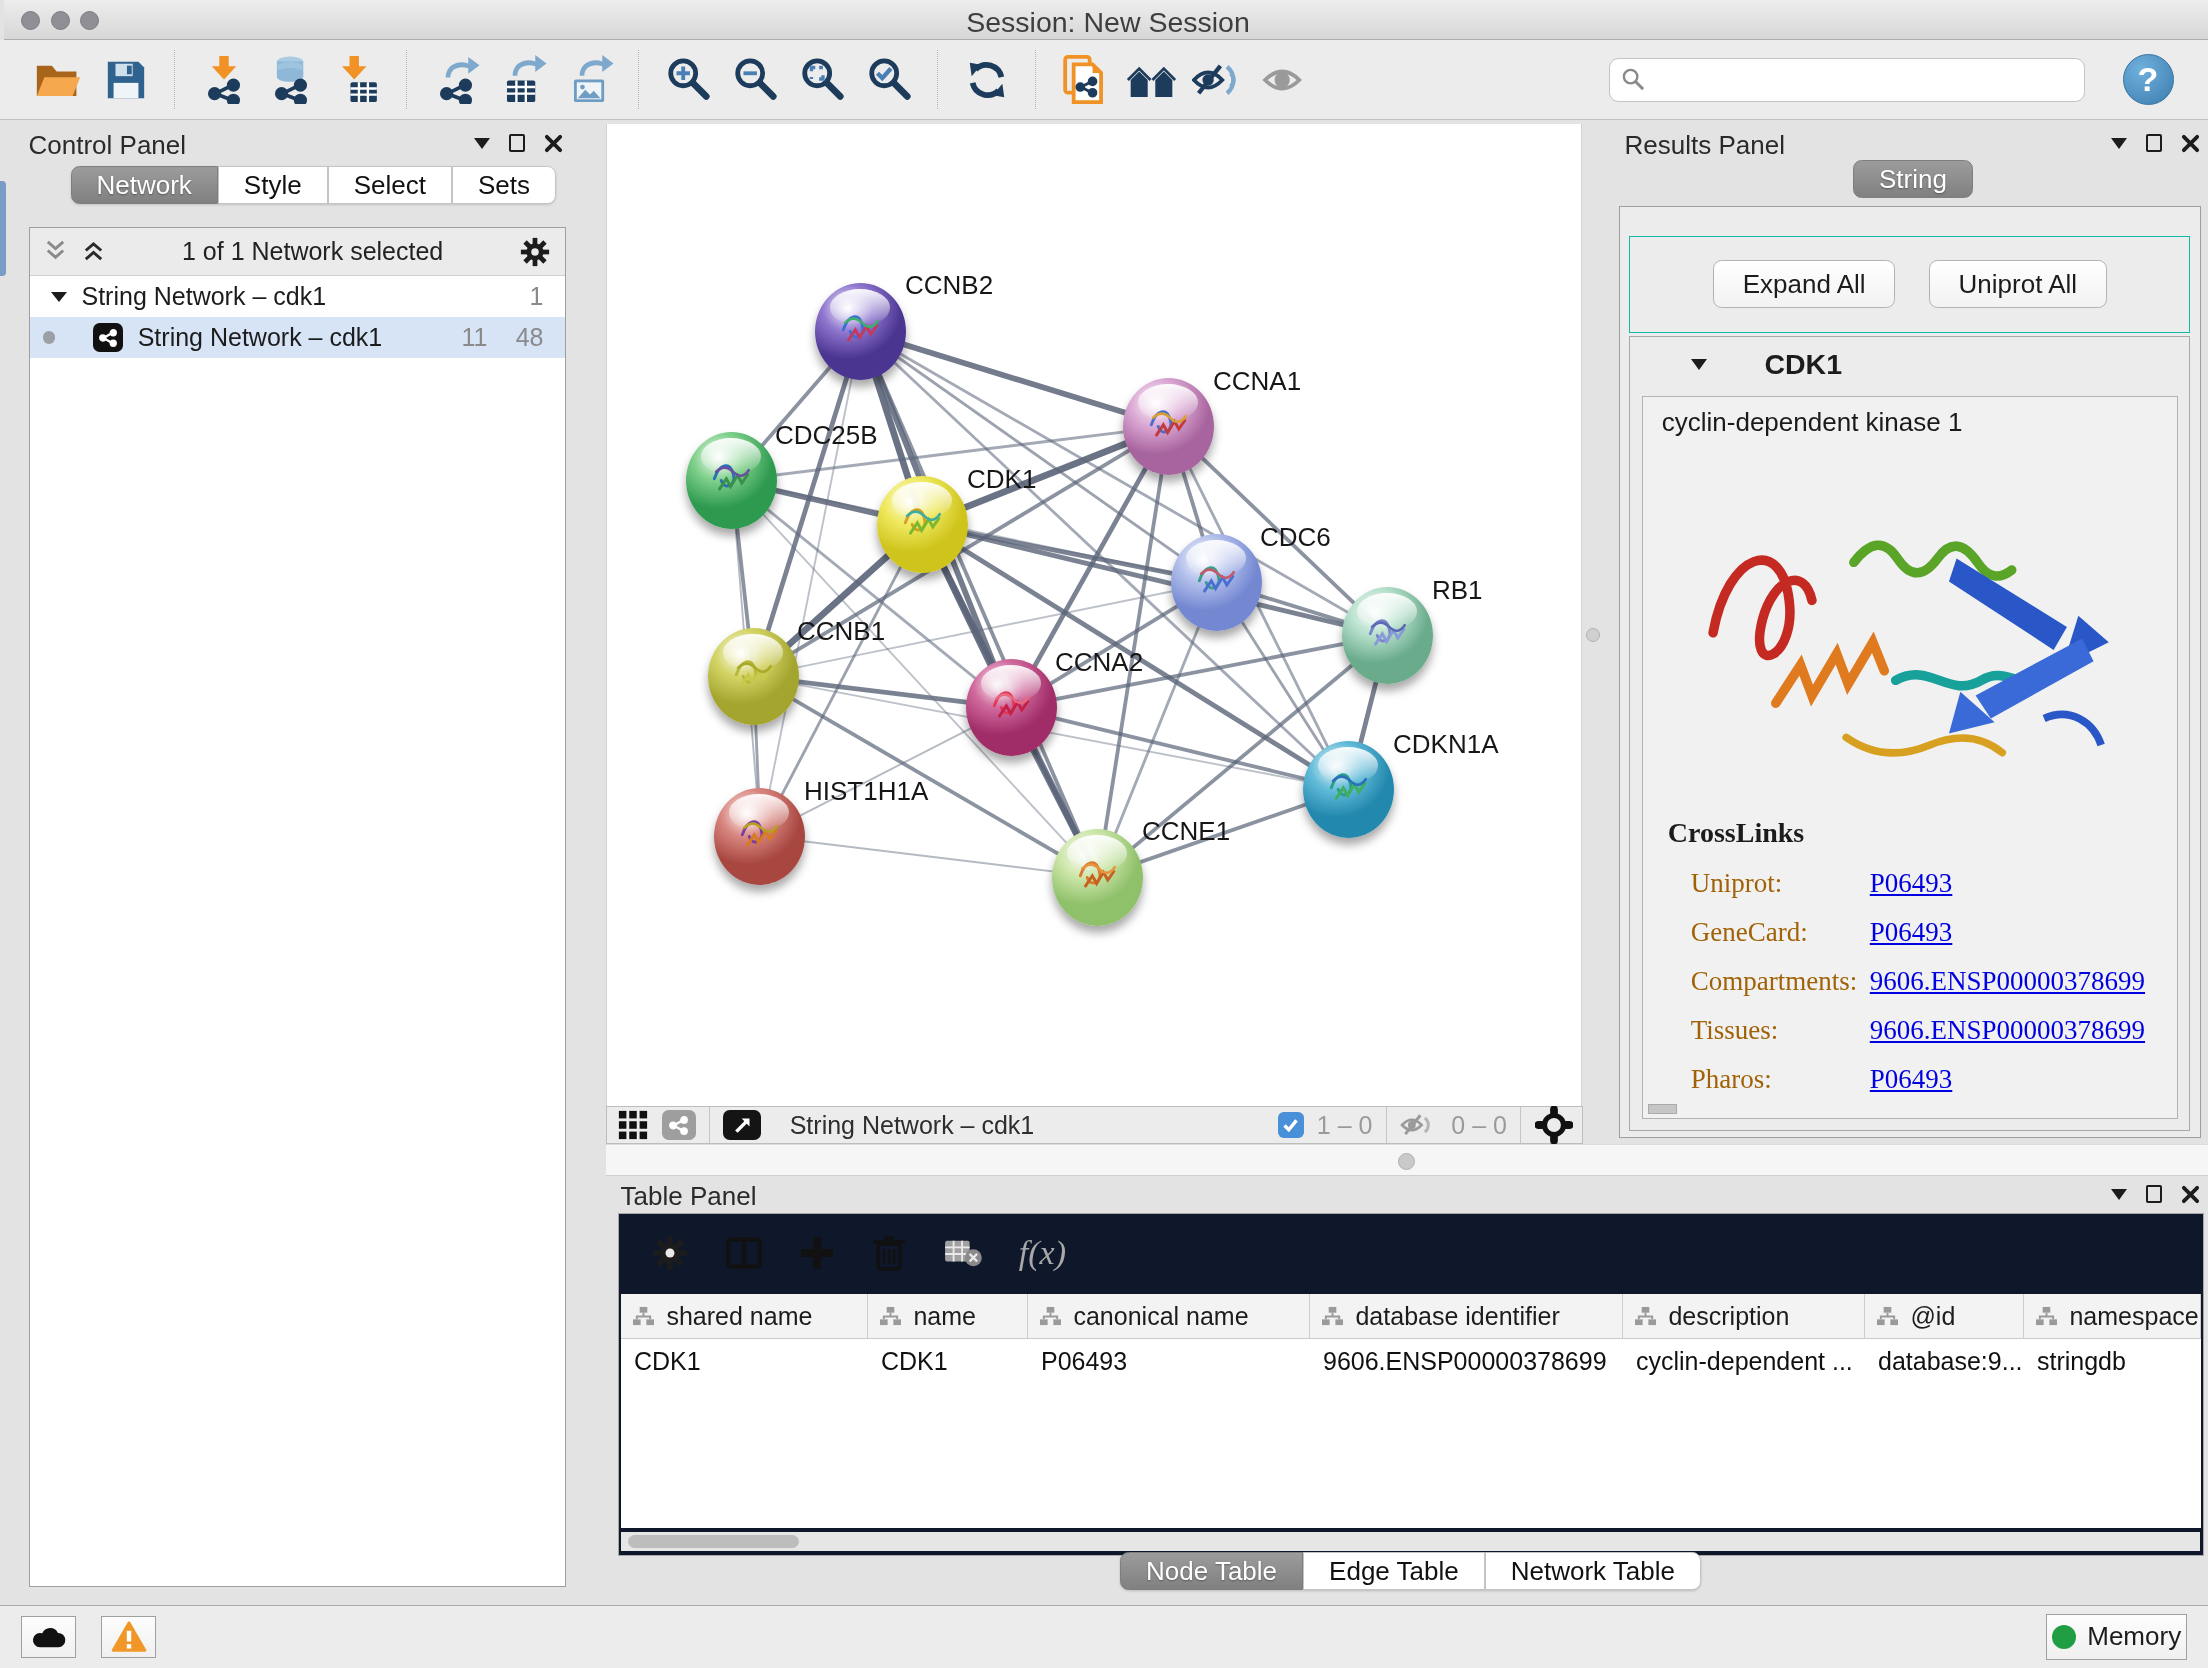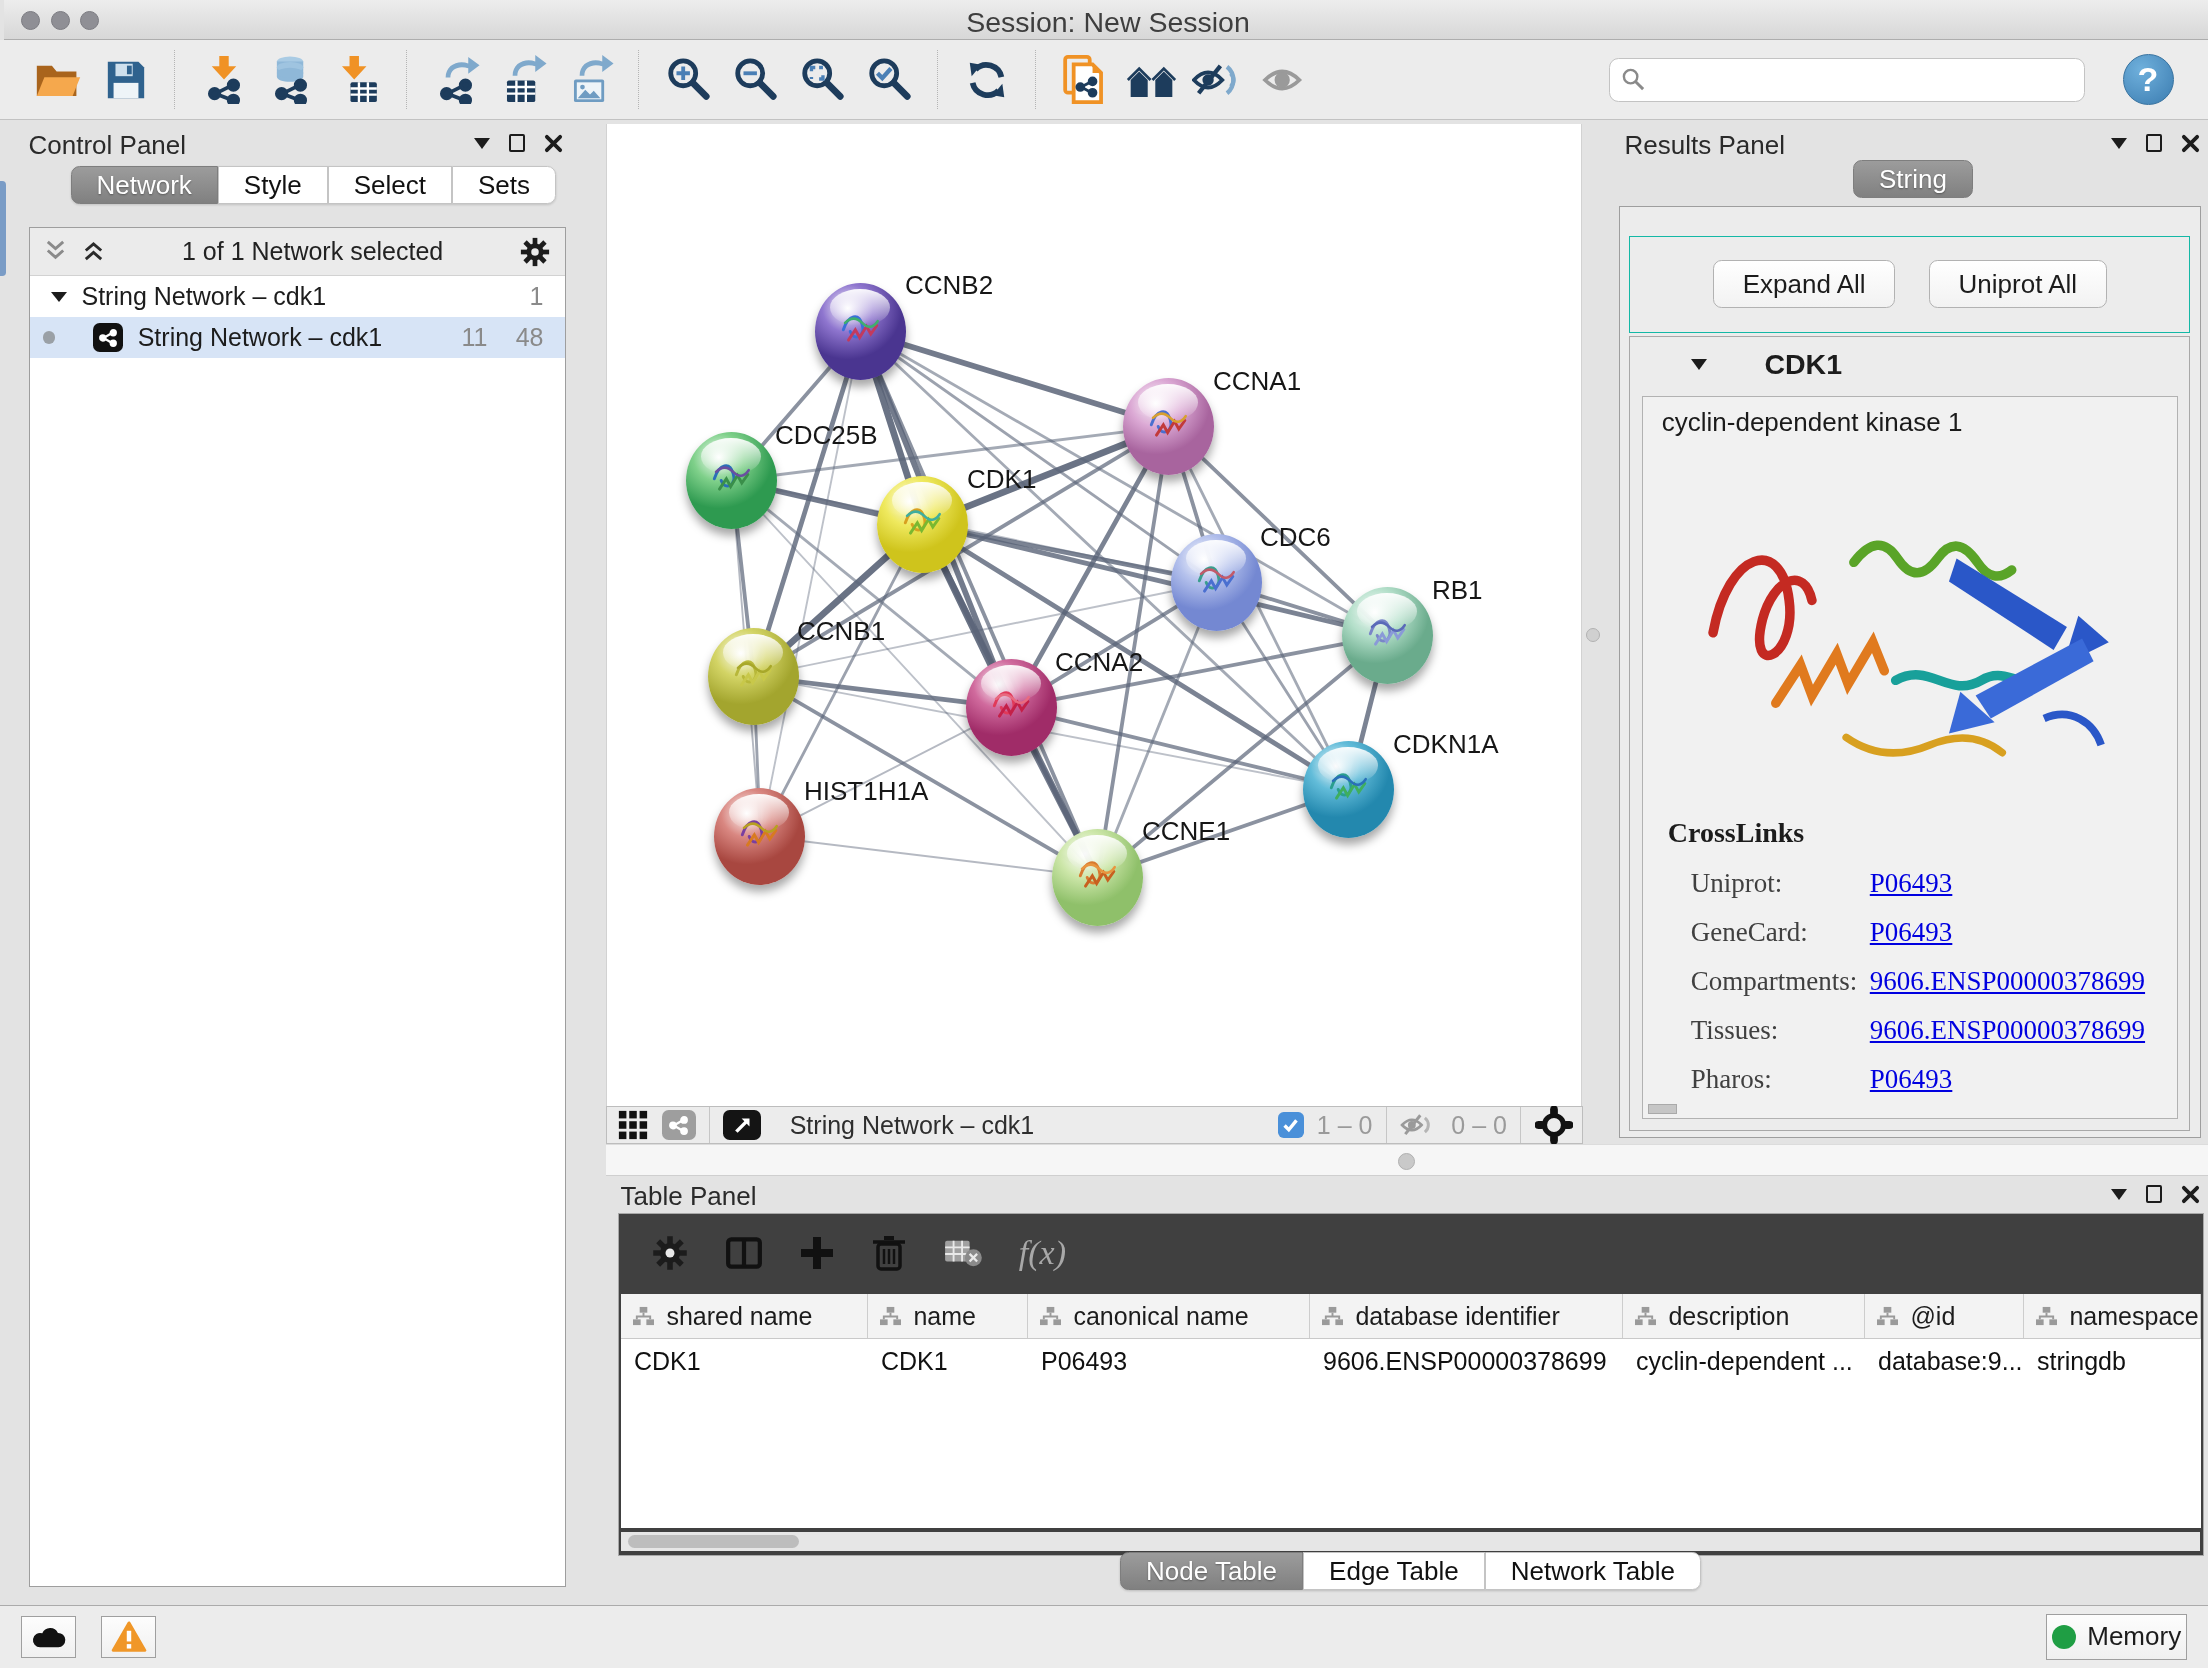--- a/index.html
+++ b/index.html
@@ -105,30 +105,30 @@
   .rp-prot-head { height:55px; display:flex; align-items:center; gap:57px; padding-left:61px; }
   .rp-prot-name { font-size:28.5px; font-weight:bold; }
   .rp-inner { position:absolute; left:11.4px; top:59px; width:536px; height:723px; background:#f1f1f1;
               border:1px solid #b2b2b2; overflow:hidden; }
   .rp-desc { position:absolute; left:19px; top:9.5px; font-size:26px; color:#1a1a1a; }
   .ribbon { position:absolute; left:28.5px; top:55px; }
   .xl-title { position:absolute; left:25px; top:420px; font-family:"Liberation Serif", serif;
               font-weight:bold; font-size:28px; }
   .xl-rows { position:absolute; left:48px; top:462px; right:13.3px; }
   .xl-row { display:flex; height:49px; align-items:center; font-family:"Liberation Serif", serif; font-size:27px; }
-  .xl-label { width:179px; color:#404040; }
+  .xl-label { width:179px; color:#a16207; }
   .xl-link { color:#0000e0; text-decoration:underline; }
   .rp-minithumb { position:absolute; left:5.7px; bottom:3.8px; width:28.5px; height:10.5px; background:#c6c6c6;
                   border:1px solid #aaa; }
 
   
   .table-panel { position:absolute; left:613px; top:1179px; width:1595px; height:426px; }
   .tp-head { position:absolute; left:7.6px; top:1.9px; }
   .tp-winicons { position:absolute; right:7.6px; top:5.7px; }
-  .tp-box { position:absolute; left:4.8px; top:34px; width:1586px; height:343px; background:#404040;
+  .tp-box { position:absolute; left:4.8px; top:34px; width:1586px; height:343px; background:#0f172a;
             border:1px solid #a8a8a8; }
   .tp-icons { height:78px; display:flex; align-items:center; padding-left:32px; gap:36px; }
   .fx { font-family:"Liberation Serif", serif; font-style:italic; font-size:34px; color:#a8a8a8; }
   .tp-table { position:absolute; left:1.9px; top:80px; right:1.9px; bottom:27px; background:#fff; overflow:hidden; }
   .tgrid { display:grid; grid-template-columns:247px 160px 282px 313px 242px 159px 1fr; }
   .thead { background:#f3f3f3; border-bottom:1px solid #c9c9c9; }
   .thead .cell { height:44px; display:flex; align-items:center; gap:11.4px; padding-left:11.4px;
                  border-right:1px solid #cdcdcd; font-size:25px; color:#1c1c1c; overflow:hidden; white-space:nowrap; }
   .trow .cell { height:44px; display:flex; align-items:center; padding-left:13.3px; font-size:25px;
                 color:#111; overflow:hidden; white-space:nowrap; }

